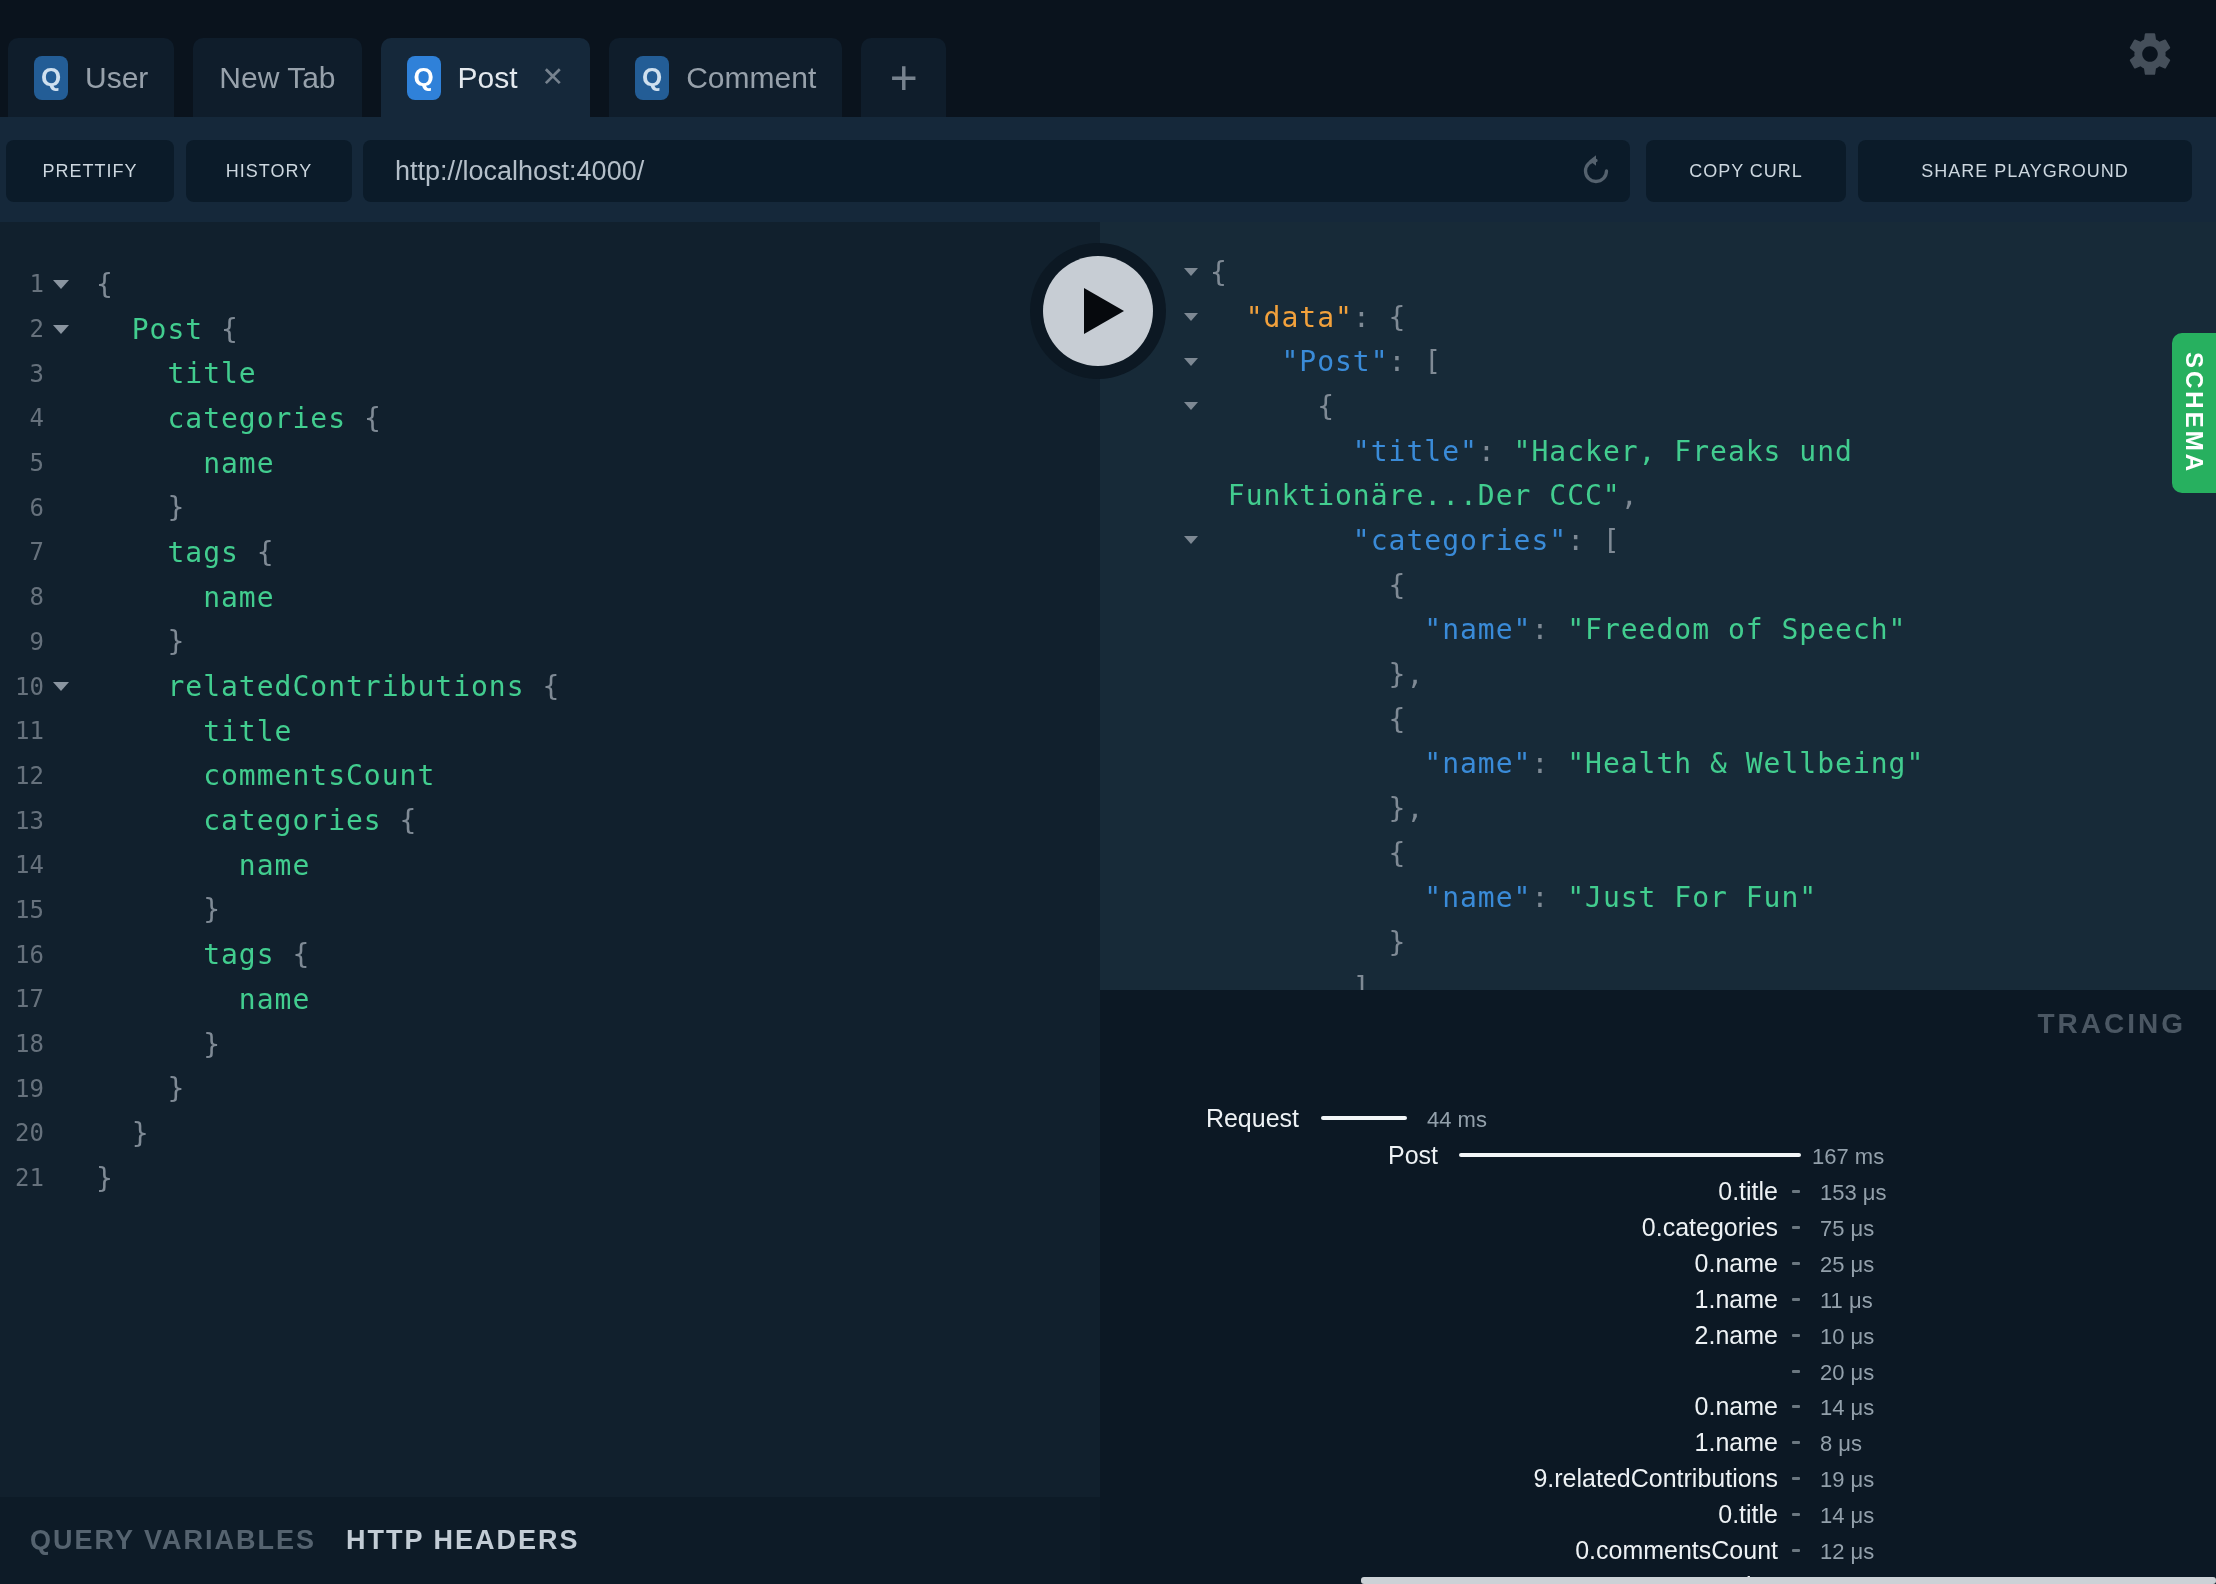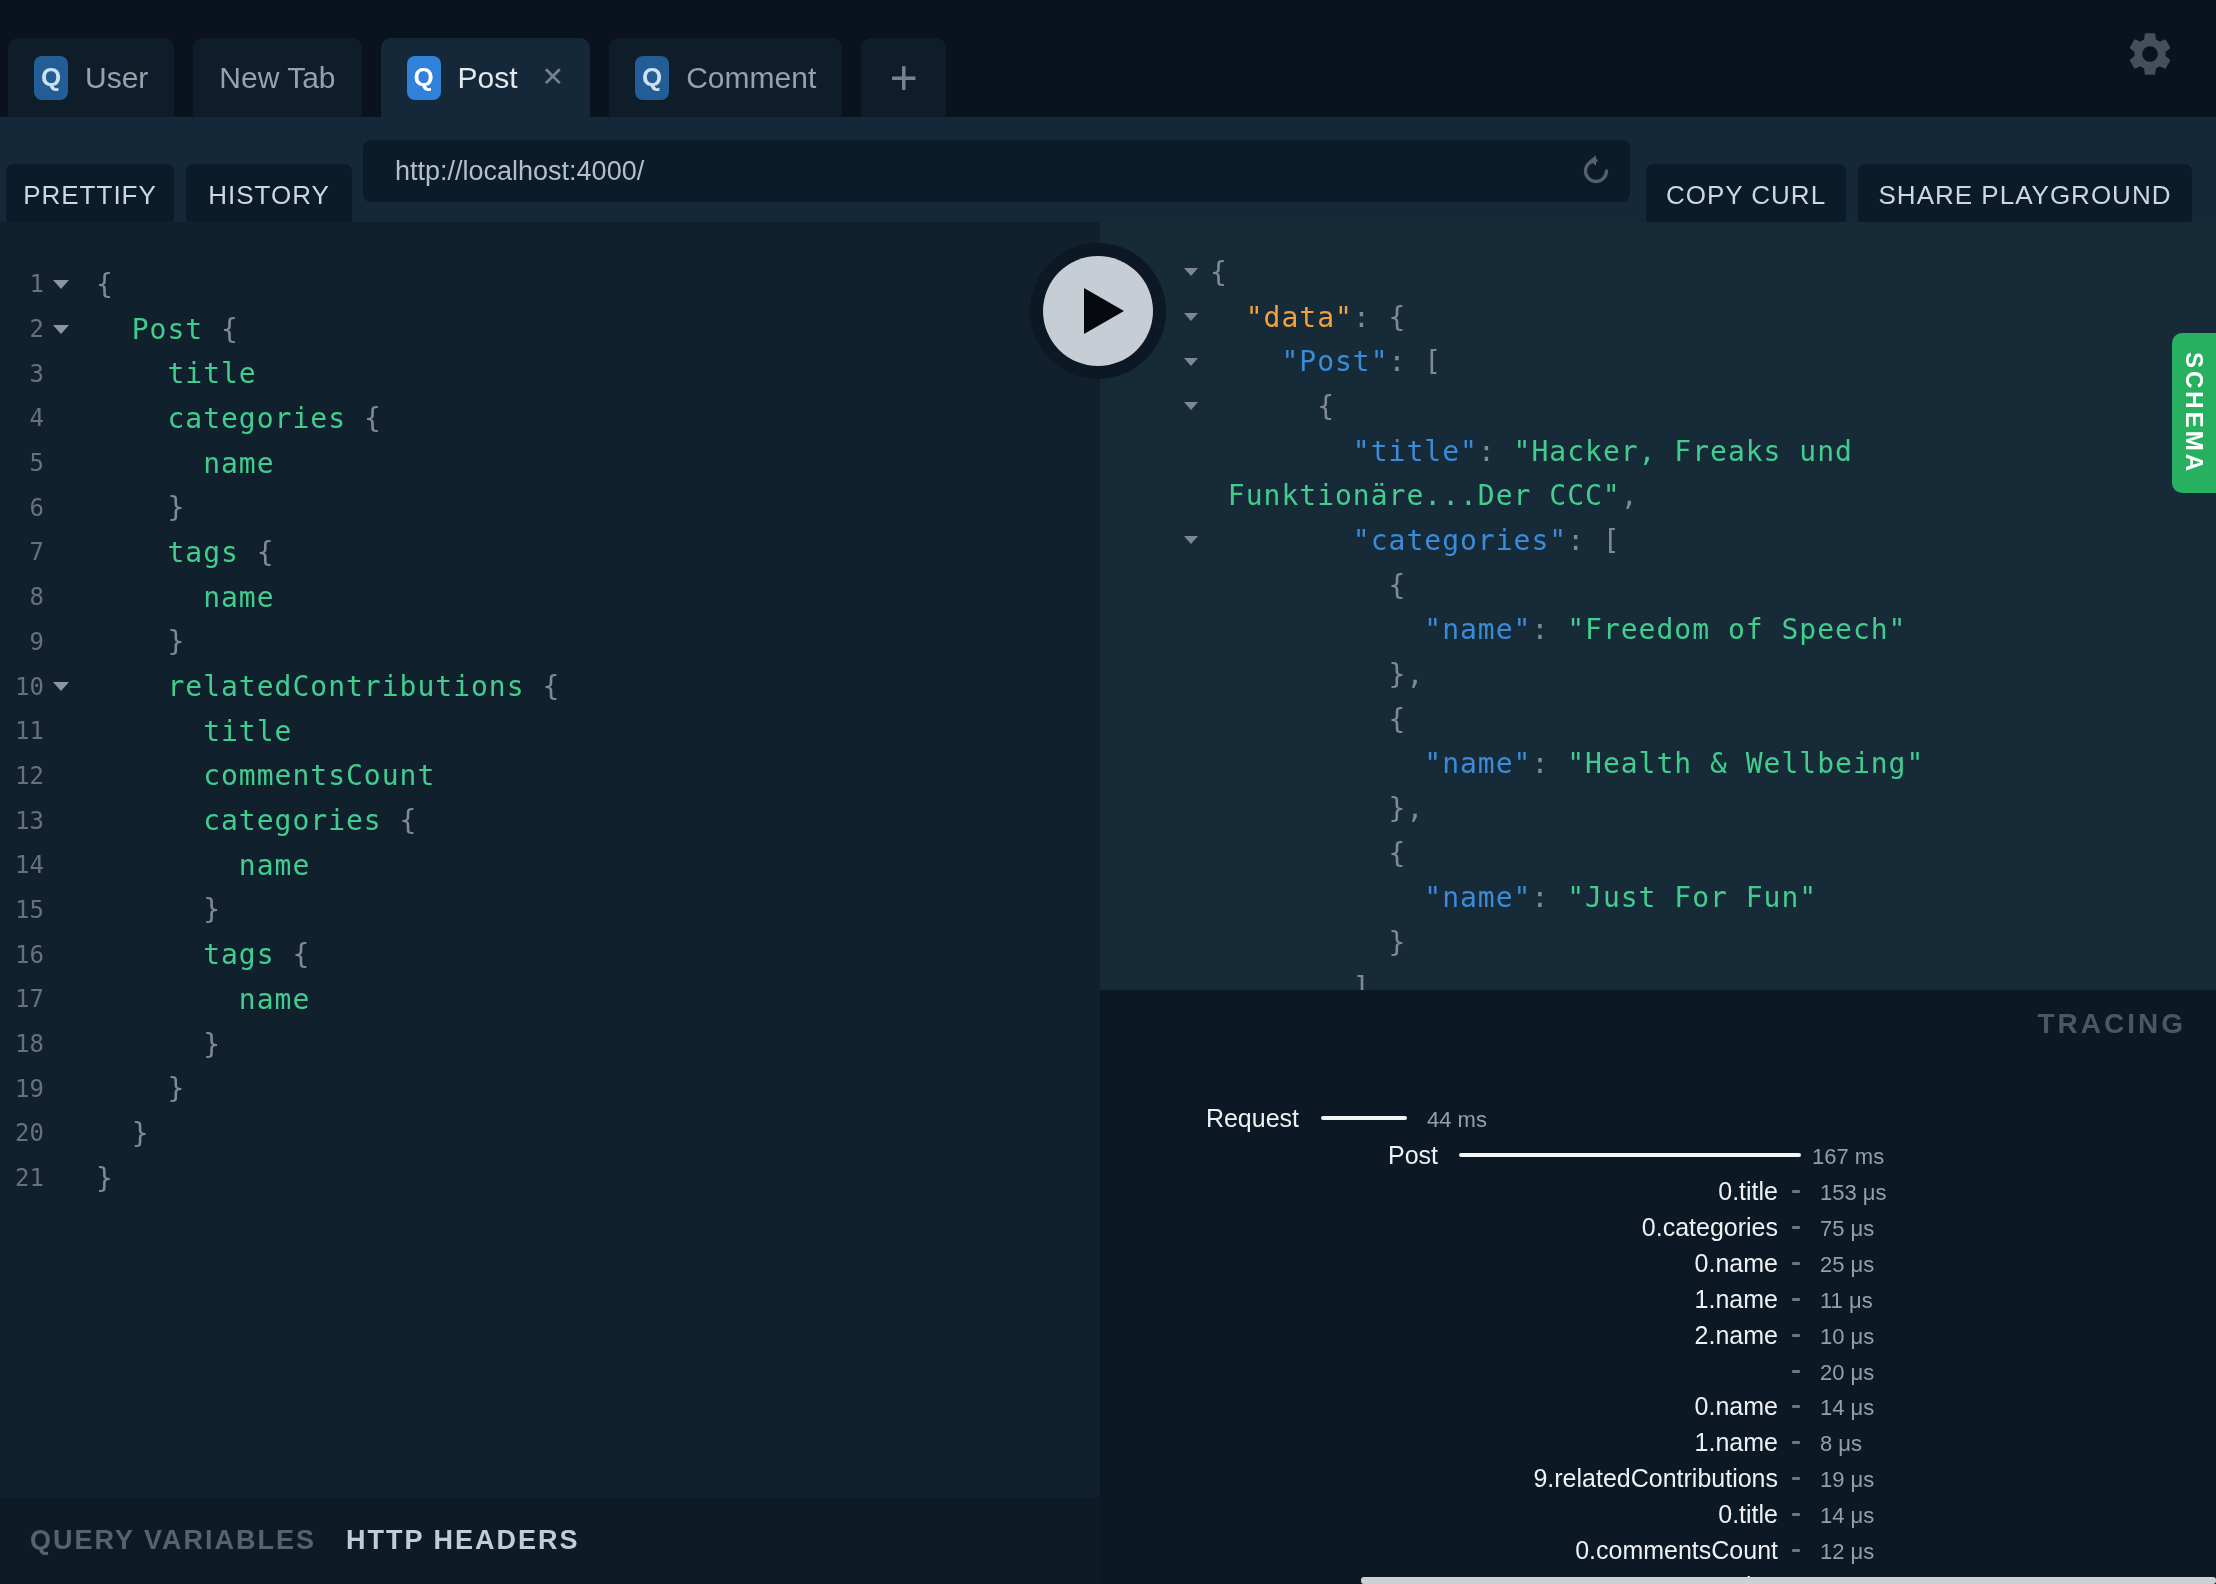--- a/index.html
+++ b/index.html
@@ -19,22 +19,22 @@
   .tab-label{font-size:30px;color:#97a1ab;white-space:nowrap;}
   .tab.active .tab-label{color:#e4e9ee;}
   .tab-close{margin-left:24px;color:#76828e;font-size:27px;line-height:1;}
   .plus-tab{width:85px;height:79px;background:#0f1d2b;border-radius:10px 10px 0 0;display:flex;
             align-items:center;justify-content:center;color:#76828e;font-size:48px;font-weight:300;flex:none;}
   .gear{position:absolute;right:40px;top:28px;width:52px;height:52px;cursor:pointer;}
 
   
   .toolbar{position:absolute;left:0;top:117px;width:2216px;height:105px;background:#15283a;}
   .tbtn{position:absolute;top:23px;height:62px;background:#0b1b29;border-radius:8px;color:#cdd7df;
-        font-size:26px;letter-spacing:1px;display:flex;align-items:center;justify-content:center;
-        cursor:pointer;white-space:nowrap;margin-top:24px;}
+        font-size:18px;letter-spacing:1px;display:flex;align-items:center;justify-content:center;
+        cursor:pointer;white-space:nowrap;}
   #btn-prettify{left:6px;width:168px;}
   #btn-history{left:186px;width:166px;}
   .url-wrap{position:absolute;left:363px;top:23px;width:1267px;height:62px;background:#0b1b29;border-radius:8px;}
   input.url{position:absolute;left:0;top:0;width:100%;height:100%;box-sizing:border-box;background:transparent;
             border:none;outline:none;color:#b4bfc9;font-size:27px;padding:0 70px 0 32px;
             font-family:"Liberation Sans",sans-serif;}
   .reload{position:absolute;right:16px;top:13px;width:36px;height:36px;cursor:pointer;}
   #btn-copycurl{left:1646px;width:200px;}
   #btn-share{left:1858px;width:334px;}
 

